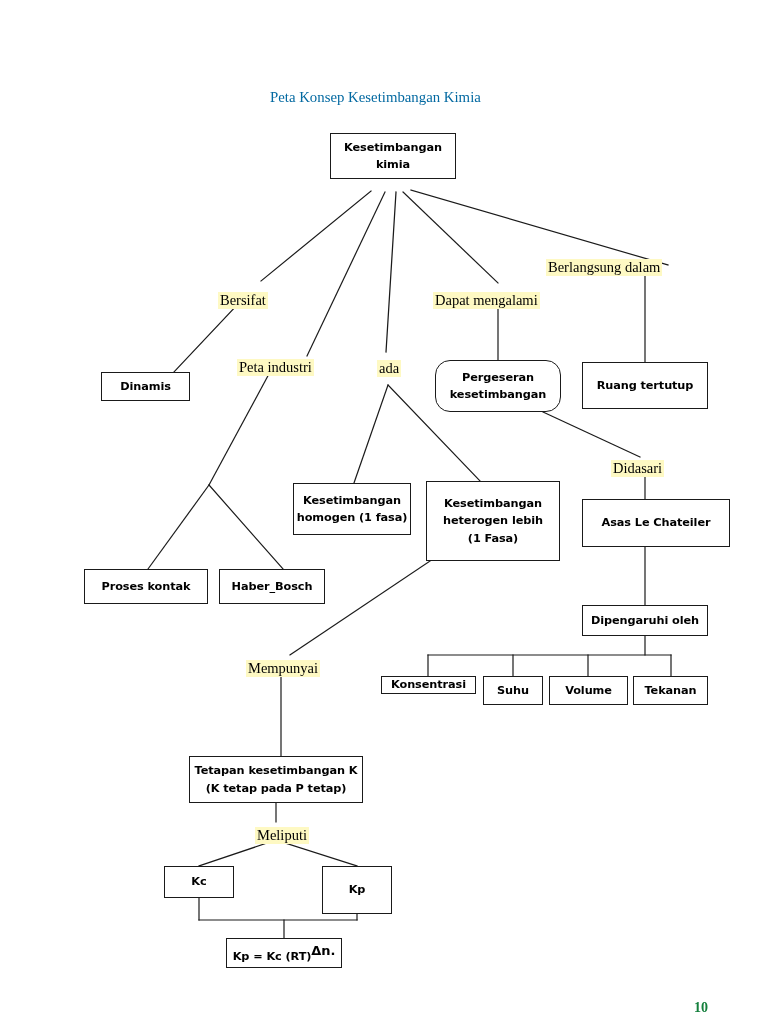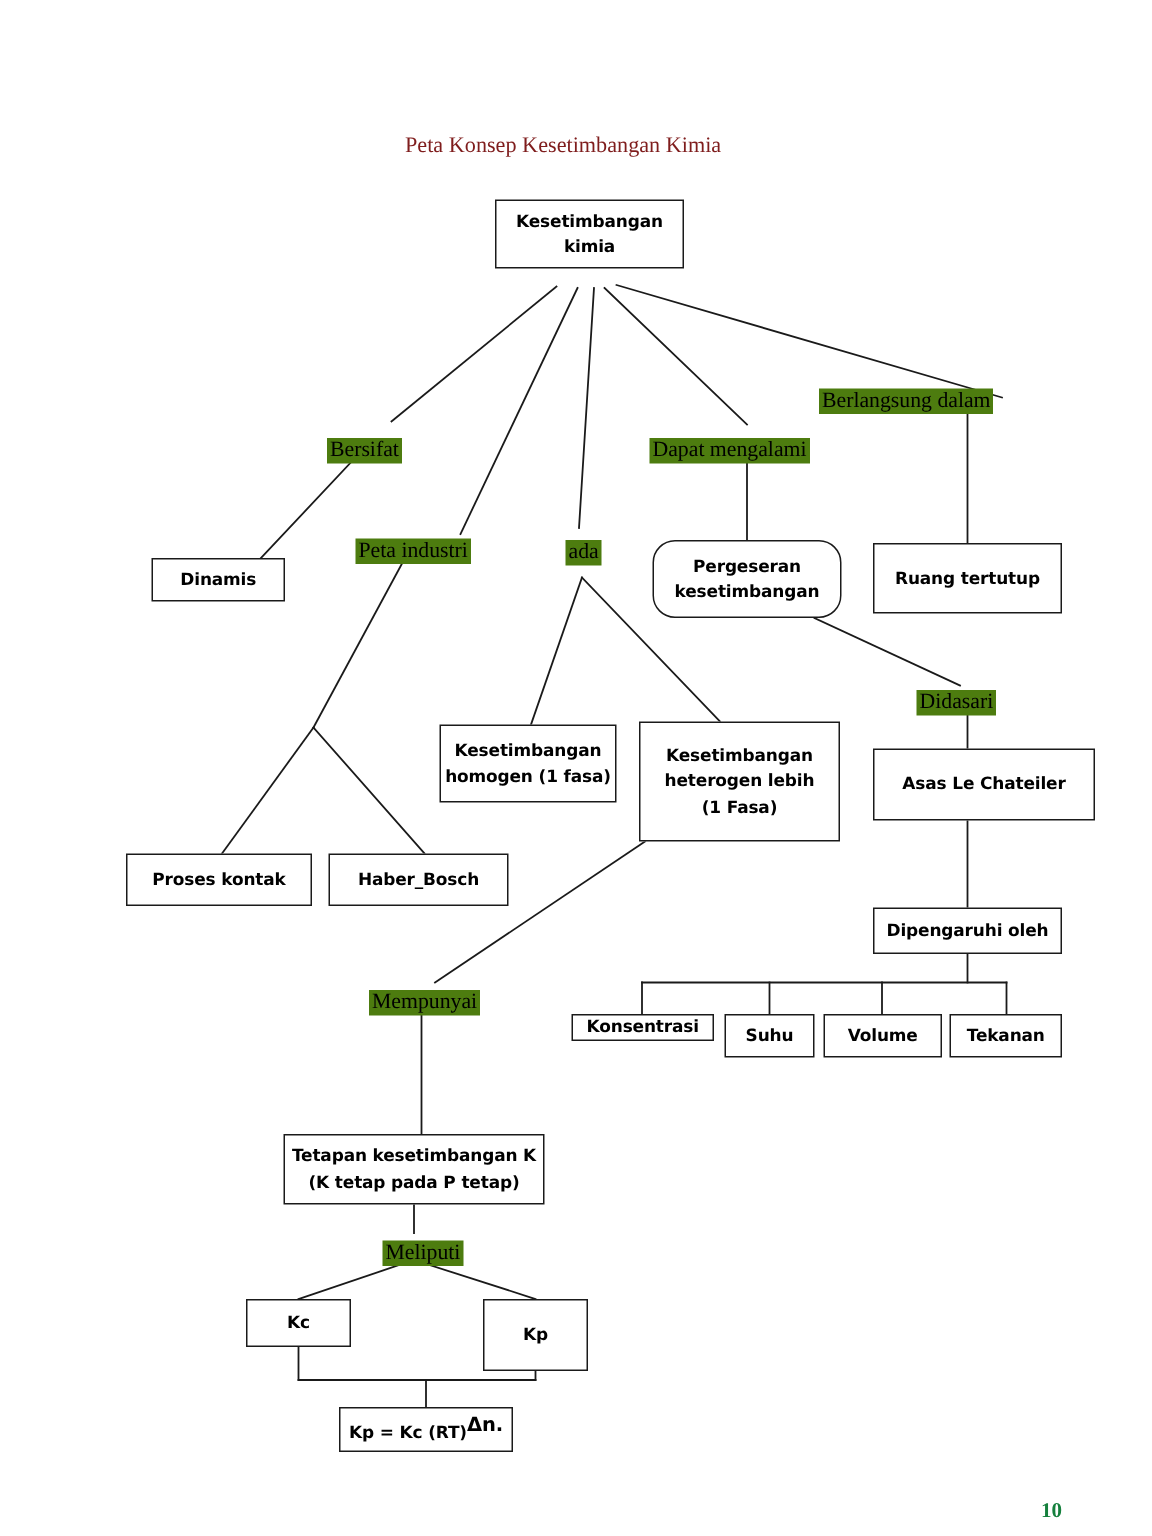--- a/index.html
+++ b/index.html
@@ -42,30 +42,30 @@
   .node-box .ln {
     display: block;
     white-space: nowrap;
   }
   .link-label {
     position: absolute;
     font-family: "Liberation Serif", serif;
     font-size: 14.5px;
     color: #000000;
     white-space: nowrap;
-    background: #4d7c0f;
+    background: #fef9c3;
     padding: 0 2px;
   }
   #doc-title {
     position: absolute;
     left: 270px;
     top: 89px;
     font-family: "Liberation Serif", serif;
     font-size: 14.8px;
-    color: #7f1d1d;
+    color: #0369a1;
     white-space: nowrap;
   }
   #page-number {
     position: absolute;
     right: 60px;
     top: 1000px;
     font-family: "Liberation Serif", serif;
     font-weight: bold;
     font-size: 14px;
     color: #15803d;
@@ -156,21 +156,21 @@
         <span class="ln">Kesetimbangan</span>
         <span class="ln">heterogen lebih</span>
         <span class="ln">(1 Fasa)</span>
       </div>
       <div class="node-box" style="left: 582px; top: 499px; width: 148px; height: 48px; border-color: rgb(26, 26, 26);">
         <span class="ln">Asas Le Chateiler</span>
       </div>
       <div class="node-box" style="left: 84px; top: 569px; width: 124px; height: 35px; border-color: rgb(26, 26, 26);">
         <span class="ln">Proses kontak</span>
       </div>
-      <div class="node-box" style="left: 219px; top: 569px; width: 120px; height: 35px; border-color: rgb(26, 26, 26);">
+      <div class="node-box" style="left: 219px; top: 569px; width: 106px; height: 35px; border-color: rgb(26, 26, 26);">
         <span class="ln">Haber_Bosch</span>
       </div>
       <div class="node-box" style="left: 582px; top: 605px; width: 126px; height: 31px; border-color: rgb(26, 26, 26);">
         <span class="ln">Dipengaruhi oleh</span>
       </div>
       <div class="node-box" style="left: 381px; top: 676px; width: 95px; height: 18px; border-color: rgb(26, 26, 26);">
         <span class="ln">Konsentrasi</span>
       </div>
       <div class="node-box" style="left: 483px; top: 676px; width: 60px; height: 29px; border-color: rgb(26, 26, 26);">
         <span class="ln">Suhu</span>

